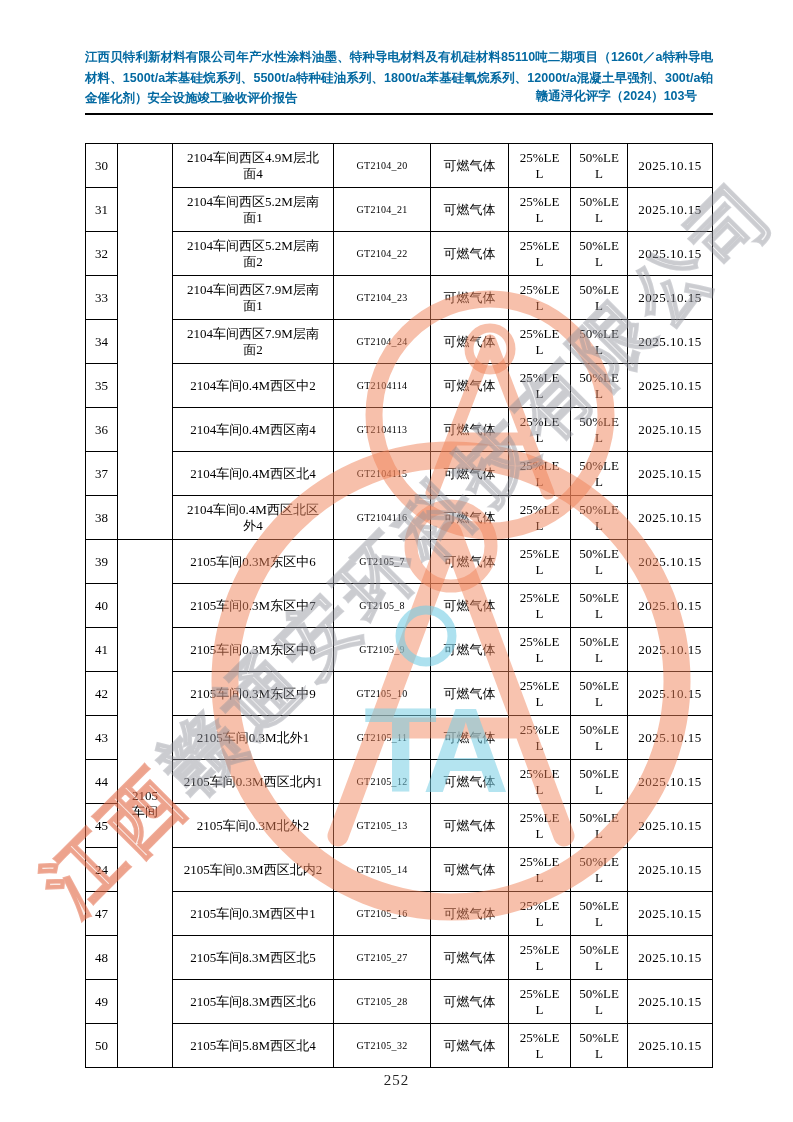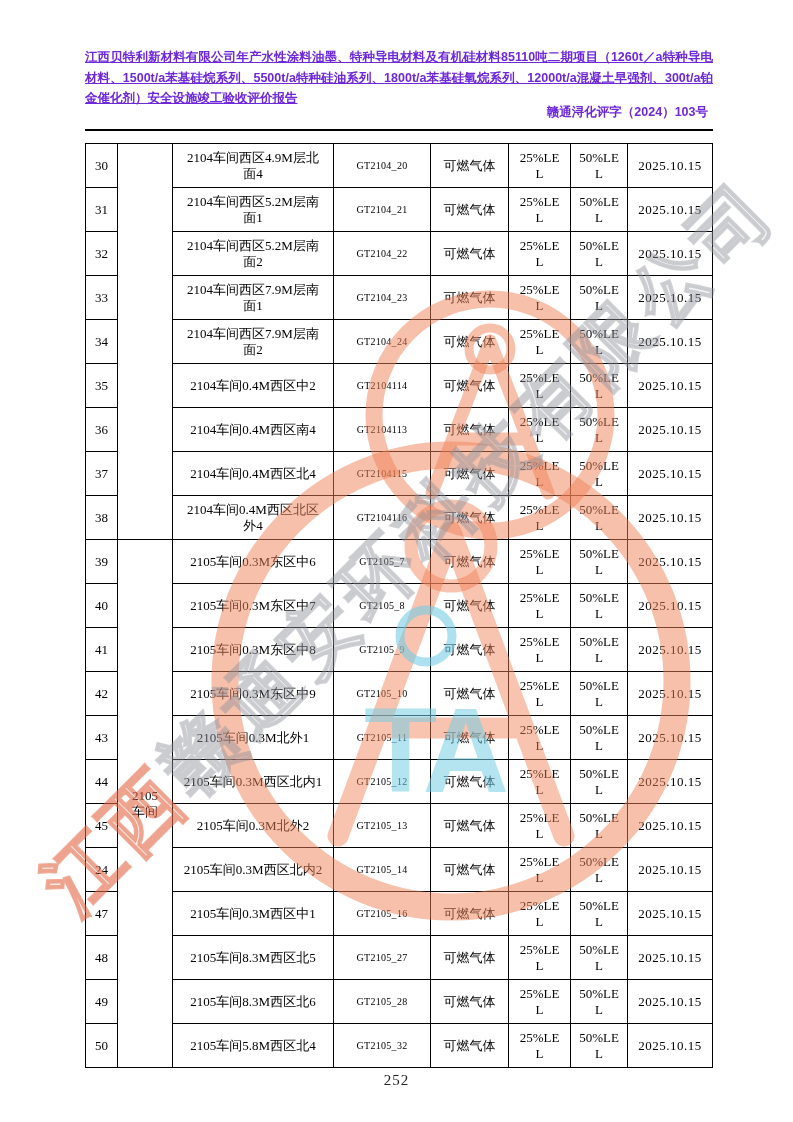--- a/index.html
+++ b/index.html
@@ -4,24 +4,24 @@
 <style>
   html,body{margin:0;padding:0;background:#ffffff;}
   .page{
     position:relative;width:793px;height:1122px;background:#ffffff;
     font-family:"Liberation Serif","DejaVu Serif",serif;color:#111;overflow:hidden;
   }
   
   .header{
     position:absolute;left:85px;top:47px;width:628px;
     font-family:"Liberation Sans","DejaVu Sans",sans-serif;
-    font-weight:bold;font-size:12.5px;line-height:20.5px;color:#6d28d9;
-    text-align:justify;border-bottom:2.5px solid #000;padding-bottom:20px;text-decoration:underline;
-  }
-  .doc-num{position:absolute;right:5px;bottom:6px;background:#fff0;font-weight:bold;}
+    font-weight:bold;font-size:12.5px;line-height:20.5px;color:#0369a1;
+    text-align:justify;border-bottom:2.5px solid #000;padding-bottom:4px;
+  }
+  .doc-num{position:absolute;right:16px;bottom:6px;background:#fff0;font-weight:bold;}
   
   .tbl-wrap{position:absolute;left:85px;top:143px;z-index:1;border-radius:11px;}
   table.monitor{
     border-collapse:collapse;table-layout:fixed;width:627px;
     font-size:13px;color:#000;
   }
   table.monitor td{
     border:1px solid #000;text-align:center;vertical-align:middle;
     padding:2px 8px;height:39px;line-height:15.5px;overflow:hidden;
     word-break:break-all;

